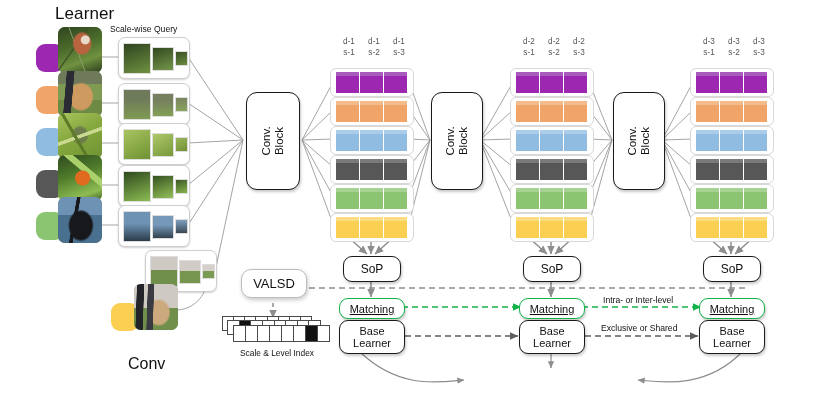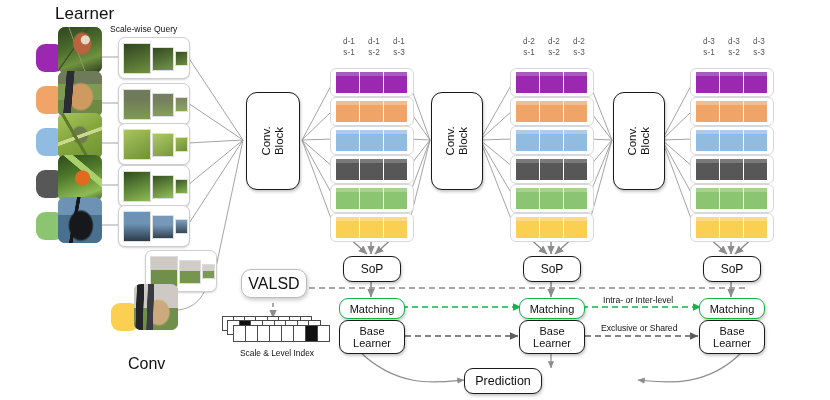--- a/index.html
+++ b/index.html
@@ -37,21 +37,21 @@
   
   .frow{position:absolute;border:1px solid #d8d8d8;border-radius:6px;background:#fff;}
   .blk{position:absolute;}
   .blk .face{position:absolute;left:0;top:4px;right:0;bottom:0;}
   .blk .top{position:absolute;left:0;top:0;right:0;height:4px;}
 
   
   .rbox{position:absolute;border:1.6px solid #1a1a1a;border-radius:9px;background:#fff;
         display:flex;align-items:center;justify-content:center;text-align:center;
         font-size:11px;line-height:12px;box-shadow:1px 2px 3px rgba(0,0,0,.22);}
-  .rbox.green{border-color:#12b44a;}
+  .rbox.green{border-color:#12b44a;text-decoration:underline;}
   .rbox.soft{border:1.4px solid #bdbdbd;border-radius:10px;box-shadow:1px 2px 4px rgba(0,0,0,.22);}
 
   .note{position:absolute;font-size:8.6px;color:#111;white-space:nowrap;}
 
   
   .sli{position:absolute;}
   .gridrow{position:absolute;border:1px solid #4a4a4a;background:#fff;display:flex;}
   .gcell{flex:1 1 auto;border-right:1px solid #4a4a4a;}
   .gcell:last-child{border-right:0;}
   .gcell.on{background:#111;}
@@ -270,21 +270,21 @@
 
   <div class="swatch" style="left:111px;top:303px;background:#fbcf52;"></div>
   <div class="photo" style="left:134px;top:284px;width:44px;height:46px;">
     <div class="layer" style="background:linear-gradient(180deg,#cfc9c4 0 52%,#6f8f4a 52% 100%);"></div>
     <div class="layer" style="background:
       linear-gradient(92deg,transparent 6%,#23242a 7% 22%,transparent 23%),
       linear-gradient(92deg,transparent 30%,#3a3b42 31% 44%,transparent 45%),
       radial-gradient(ellipse at 56% 62%,#ccaa7d 0 10px,transparent 12px);"></div>
   </div>
 
-  <div class="rbox soft" style="left:241px;top:269px;width:64px;height:27px;font-size:16px;">VALSD</div>
+  <div class="rbox soft" style="left:241px;top:269px;width:64px;height:27px;font-size:13px;">VALSD</div>
 
   <div class="sli" style="left:222px;top:316px;width:106px;height:28px;">
     <div class="gridrow" style="left:0px;top:0px;width:88px;height:13px;">
       <div class="gcell"></div>
         <div class="gcell"></div>
       <div class="gcell"></div>
         <div class="gcell"></div>
       <div class="gcell"></div>
         <div class="gcell"></div>
       <div class="gcell"></div>
@@ -607,15 +607,14 @@
     <span>Learner</span>
   </div>
   <div class="rbox" style="left:699px;top:320px;width:64px;height:32px;flex-direction:column;">
     <span>Base</span>
     <span>Learner</span>
   </div>
 
   <div class="note" style="left:603px;top:295px;">Intra- or Inter-level</div>
   <div class="note" style="left:601px;top:323px;">Exclusive or Shared</div>
 
-  <div class="rbox" style="left:464px;top:368px;width:76px;height:24px;font-size:12.5px;">Prediction</div>
 
 </div>
 
 </body></html>

